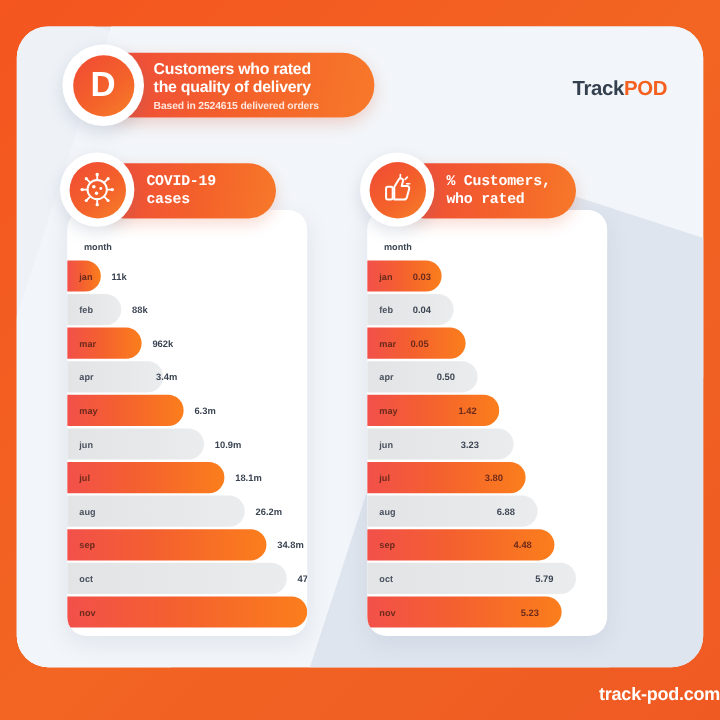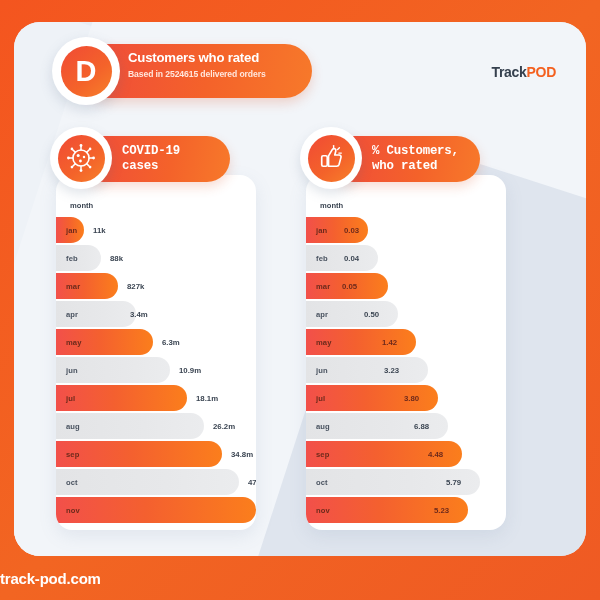--- a/index.html
+++ b/index.html
@@ -77,21 +77,21 @@
     width: 51px; height: 51px; border-radius: 50%;
     background: linear-gradient(140deg, #f04a35 0%, #f4632a 60%, #f7802a 100%);
     color: #fff; font-size: 29px; font-weight: bold;
     display: flex; align-items: center; justify-content: center;
     line-height: 1;
   }
 
   
   .brand {
     position: absolute; right: 44px; top: 64px;
-    font-size: 14px; font-weight: bold; color: #35404e;
+    font-size: 17px; font-weight: bold; color: #35404e;
     letter-spacing: -.3px;
     text-align: center;
   }
   .brand .pod { color: #f4601f; }
 
   
   .card {
     position: absolute; top: 175px;
     width: 200px; height: 355px;
     background: #fff;
@@ -174,39 +174,40 @@
     font-size: 7.8px; font-weight: bold;
     white-space: nowrap;
   }
   .val-in.on-orange { color: #6d2a1c; }
   .val-in.on-grey   { color: #3b4552; }
 
   
   .footer {
     position: absolute; left: 0; bottom: 0;
     width: 600px; height: 44px;
-    display: flex; align-items: center; justify-content: flex-start;
+    display: flex; align-items: center; justify-content: flex-end;
     color: #fff; font-size: 15px; font-weight: bold;
     letter-spacing: -.2px;
   }
 </style>
 </head>
 <body>
 
 <div class="frame">
   <div class="panel">
     <div class="panel-shade-a"></div>
     <div class="panel-shade-b"></div>
     <div class="panel-shade-c"></div>
   </div>
 
   <div class="head-pill-wrap">
     <div class="head-pill">
       <div class="head-title">
         <div>Customers who rated</div>
+        <div>the quality of delivery</div>
       </div>
       <div class="head-sub">Based in 2524615 delivered orders</div>
     </div>
     <div class="badge-d">
       <div class="badge-d-inner">D</div>
     </div>
   </div>
 
   <div class="brand">
     <span>Track</span><span class="pod">POD</span>
@@ -224,21 +225,21 @@
         <div class="bar-row">
           <div class="bar grey" style="width: 45px;">
             <span class="bar-month">feb</span>
           </div>
           <span class="val-out" style="left: 54px;">88k</span>
         </div>
         <div class="bar-row">
           <div class="bar orange" style="width: 62px;">
             <span class="bar-month">mar</span>
           </div>
-          <span class="val-out" style="left: 71px;">827k</span>
+          <span class="val-out" style="left: 71px;">962k</span>
         </div>
         <div class="bar-row">
           <div class="bar grey" style="width: 80px;">
             <span class="bar-month">apr</span>
           </div>
           <span class="val-out" style="left: 74px;">3.4m</span>
         </div>
         <div class="bar-row">
           <div class="bar orange" style="width: 97px;">
             <span class="bar-month">may</span>

